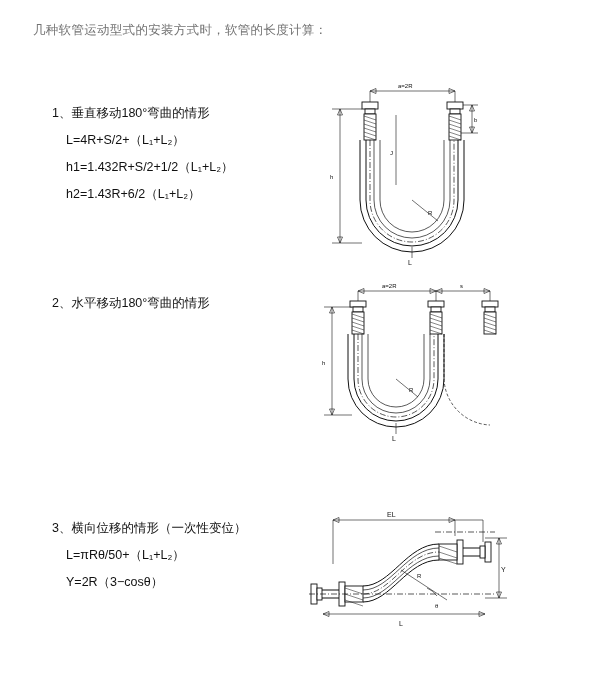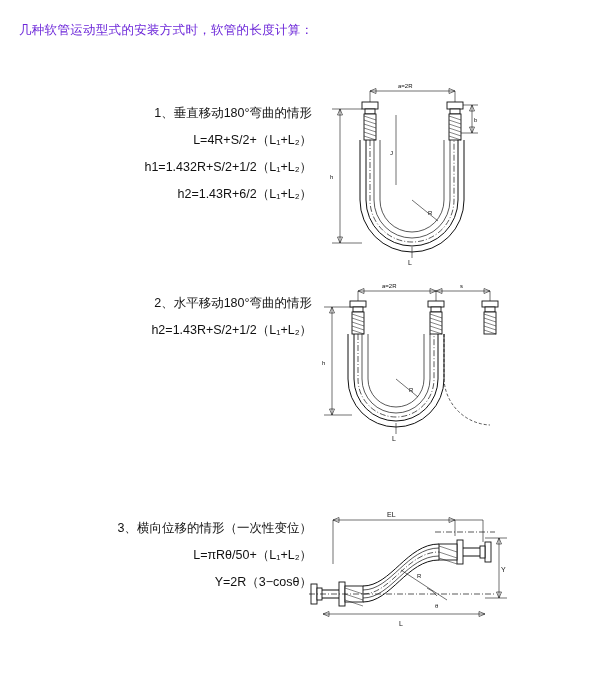--- a/index.html
+++ b/index.html
@@ -15,41 +15,40 @@
     position: relative;
     overflow: hidden;
   }
   .page {
     position: relative;
     width: 600px;
     height: 675px;
   }
   .title {
     position: absolute;
-    left: 19px;
+    left: 33px;
     top: 22px;
     font-size: 12.5px;
     letter-spacing: 0.3px;
-    color: #6d28d9;
+    color: #737373;
     white-space: nowrap;
   }
   .section {
     position: absolute;
     left: 0;
     width: 600px;
   }
   .sec1 { top: 105px; }
   .sec2 { top: 295px; }
   .sec3 { top: 520px; }
 
   .text-block {
     position: absolute;
     left: 52px;
     width: 260px;
-    text-align: right;
   }
   .sec-head {
     font-size: 12.5px;
     white-space: nowrap;
     margin-bottom: 10px;
   }
   .formula {
     font-size: 12.5px;
     white-space: nowrap;
     margin-left: 14px;
@@ -147,21 +146,20 @@
 
         <line class="dim" x1="86" y1="40" x2="86" y2="110"></line>
         <text class="dimtxt" x="80" y="80">J</text>
       </svg>
     </div>
   </div>
 
   <div class="section sec2">
     <div class="text-block">
       <div class="sec-head">2、水平移动180°弯曲的情形</div>
-      <div class="formula">h2=1.43R+S/2+1/2（L₁+L₂）</div>
     </div>
 
     <div class="fig fig2">
       <svg width="220" height="180" viewBox="0 0 220 180">
 
         <line class="dim" x1="48" y1="16" x2="126" y2="16"></line>
         <path class="dim" d="M48 16 l6 -2.5 l0 5 Z" fill="#111"></path>
         <path class="dim" d="M126 16 l-6 -2.5 l0 5 Z" fill="#111"></path>
         <text class="dimtxt" x="72" y="13">a=2R</text>
 

